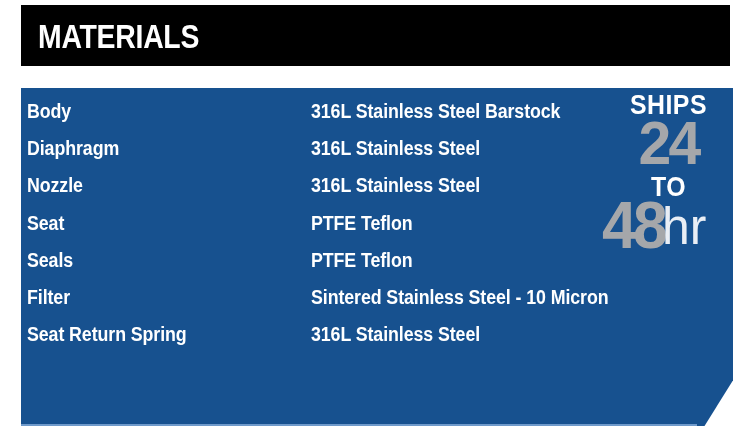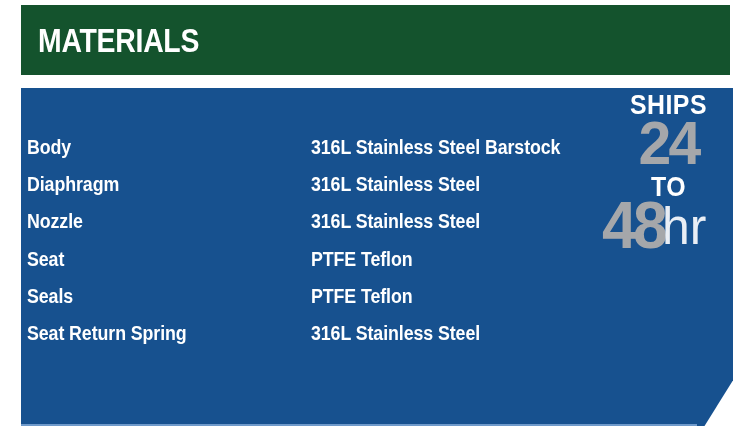--- a/index.html
+++ b/index.html
@@ -16,22 +16,22 @@
     font-family: "Liberation Sans", "DejaVu Sans", sans-serif;
     -webkit-font-smoothing: antialiased;
   }
 
   
   #header-bar {
     position: absolute;
     left: 21px;
     top: 5px;
     width: 709px;
-    height: 70px;
-    background: #14532d;
+    height: 61px;
+    background: #000000;
   }
   #header-title {
     position: absolute;
     left: 17px;
     top: 50%;
     transform: translateY(-50%) scaleX(0.86);
     transform-origin: left center;
     color: #ffffff;
     font-size: 33px;
     font-weight: bold;
@@ -56,23 +56,23 @@
     left: 21px;
     top: 424px;
     width: 676px;
     height: 2px;
     background: #6f9acb;
   }
 
   #materials-list {
     position: absolute;
     left: 0;
-    top: 16px;
+    top: 0;
     width: 100%;
-    padding-top: 24px;
+    padding-top: 4px;
     box-sizing: border-box;
   }
   .material-row {
     position: relative;
     height: 37.3px;
     white-space: nowrap;
   }
   .material-name,
   .material-value {
     position: absolute;
@@ -183,20 +183,24 @@
         <div class="material-name">Nozzle</div>
         <div class="material-value">316L Stainless Steel</div>
       </div>
       <div class="material-row">
         <div class="material-name">Seat</div>
         <div class="material-value">PTFE Teflon</div>
       </div>
       <div class="material-row">
         <div class="material-name">Seals</div>
         <div class="material-value">PTFE Teflon</div>
+      </div>
+      <div class="material-row">
+        <div class="material-name">Filter</div>
+        <div class="material-value">Sintered Stainless Steel - 10 Micron</div>
       </div>
       <div class="material-row">
         <div class="material-name">Seat Return Spring</div>
         <div class="material-value">316L Stainless Steel</div>
       </div>
     </div>
 
   <div id="ships-badge">
     <div class="badge-line" id="badge-ships">SHIPS</div>
     <div class="badge-line" id="badge-24">24</div>

